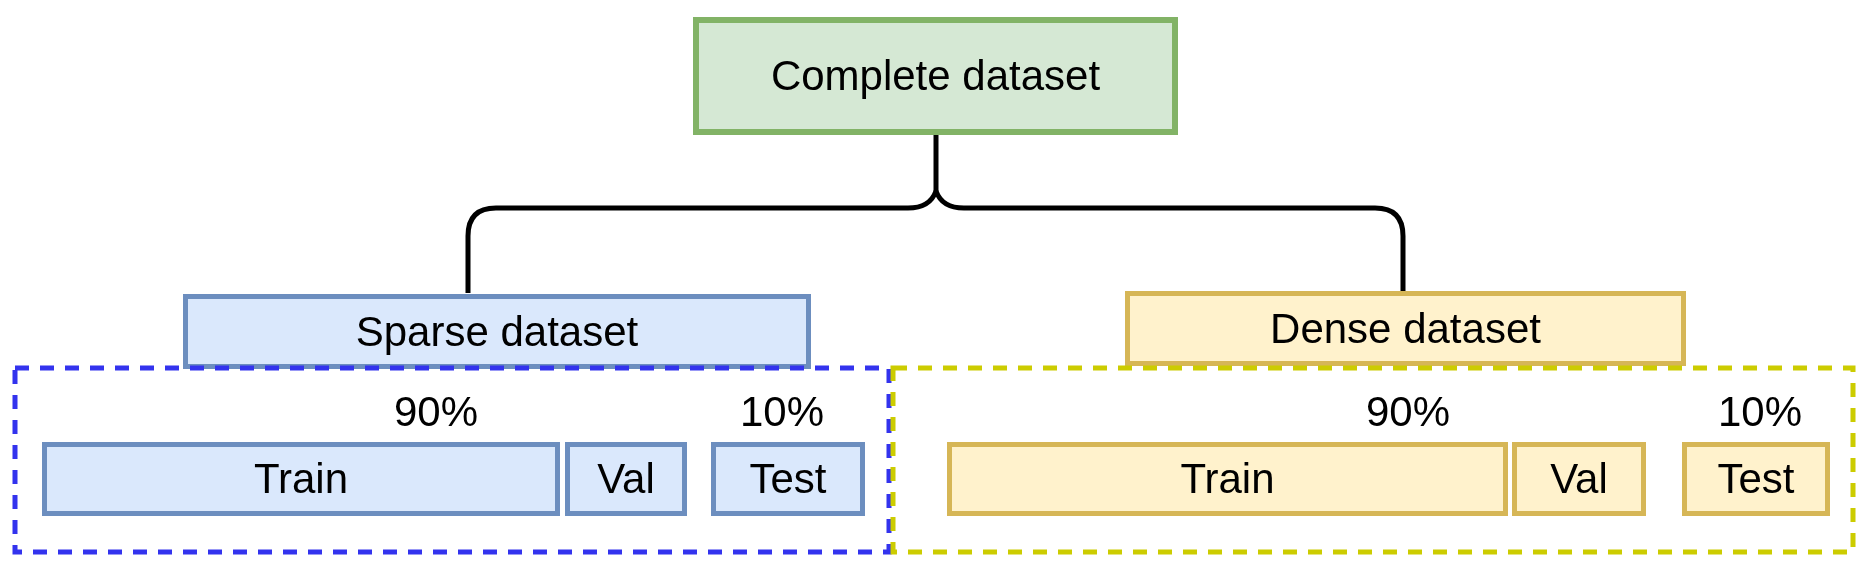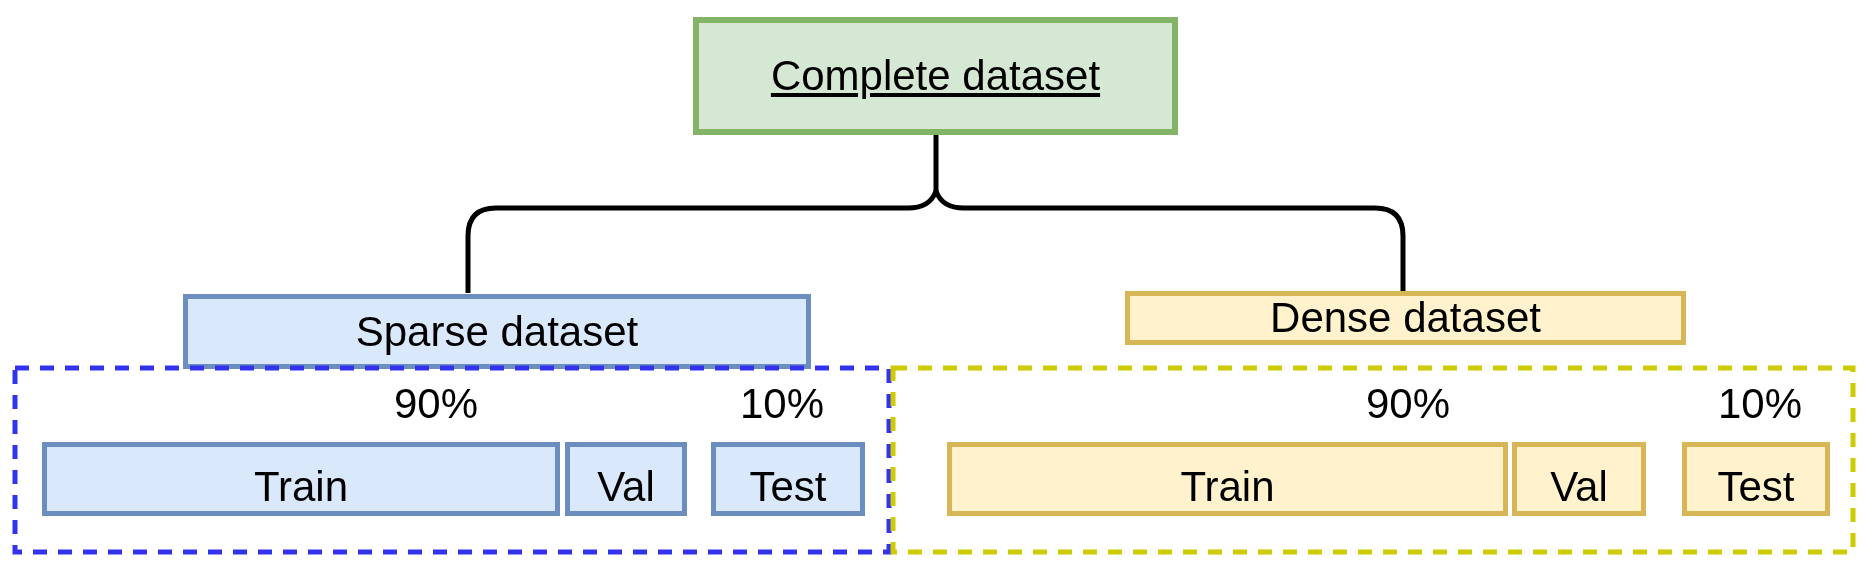--- a/index.html
+++ b/index.html
@@ -30,40 +30,38 @@
     box-sizing: border-box;
     font-size: 42px;
     color: #000000;
     white-space: nowrap;
   }
   .root-node {
     left: 693px; top: 17px; width: 485px; height: 118px;
     background: var(--root-fill, #d5e8d4);
     border: 6px solid var(--root-border, #82b366);
     z-index: 2;
-    text-decoration: underline;
   }
   .sparse-node {
     left: 183px; top: 294px; width: 628px; height: 75px;
     background: var(--sparse-fill, #dae8fc);
     border: 5px solid var(--sparse-border, #6c8ebf);
     z-index: 2;
   }
   .dense-node {
-    left: 1125px; top: 291px; width: 561px; height: 54px;
+    left: 1125px; top: 291px; width: 561px; height: 75px;
     background: var(--dense-fill, #fff2cc);
     border: 5px solid var(--dense-border, #d6b656);
     z-index: 2;
   }
   .seg {
     position: absolute;
     top: 442px;
     height: 74px;
     z-index: 4;
-    align-items: flex-end;
   }
   .seg.blue {
     background: var(--sparse-fill, #dae8fc);
     border: 5px solid var(--sparse-border, #6c8ebf);
   }
   .seg.yellow {
     background: var(--dense-fill, #fff2cc);
     border: 5px solid var(--dense-border, #d6b656);
   }
   .seg-train-sparse { left: 42px;   width: 518px; }
@@ -72,20 +70,21 @@
   .seg-train-dense  { left: 947px;  width: 561px; }
   .seg-val-dense    { left: 1512px; width: 134px; }
   .seg-test-dense   { left: 1682px; width: 148px; }
   .pct {
     position: absolute;
     transform: translate(-50%, -50%);
     font-size: 42px;
     color: #000000;
     z-index: 4;
     white-space: nowrap;
+    margin-top: 8px;
   }
   .pct-90-sparse { left: 436px;  top: 404px; }
   .pct-10-sparse { left: 782px;  top: 404px; }
   .pct-90-dense  { left: 1408px; top: 404px; }
   .pct-10-dense  { left: 1760px; top: 404px; }
   .brace-path {
     fill: none;
     stroke: var(--connector, #000000);
     stroke-width: 5;
     stroke-linecap: butt;

